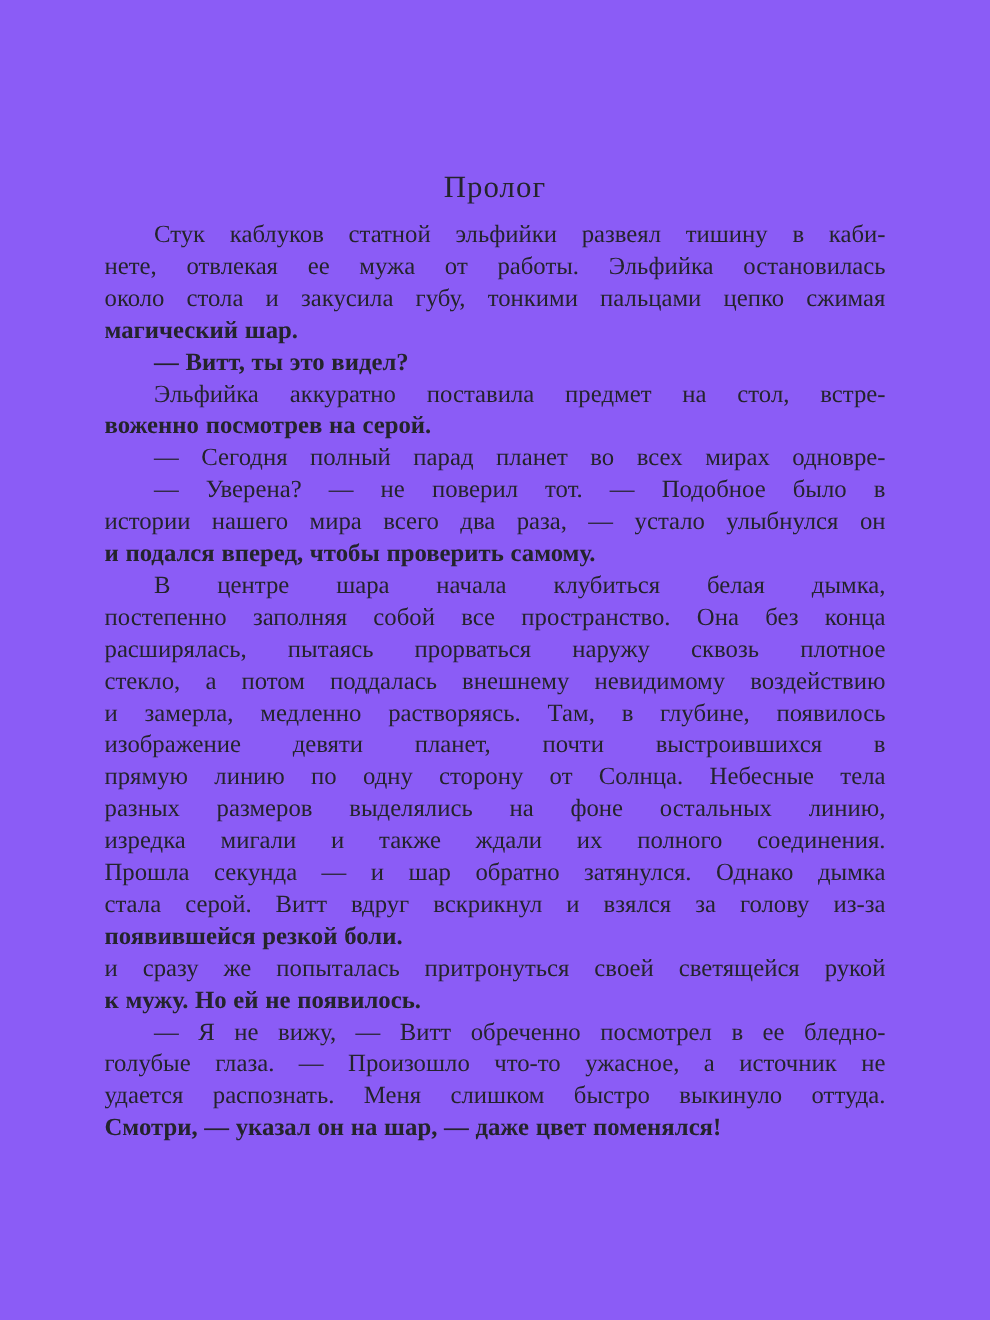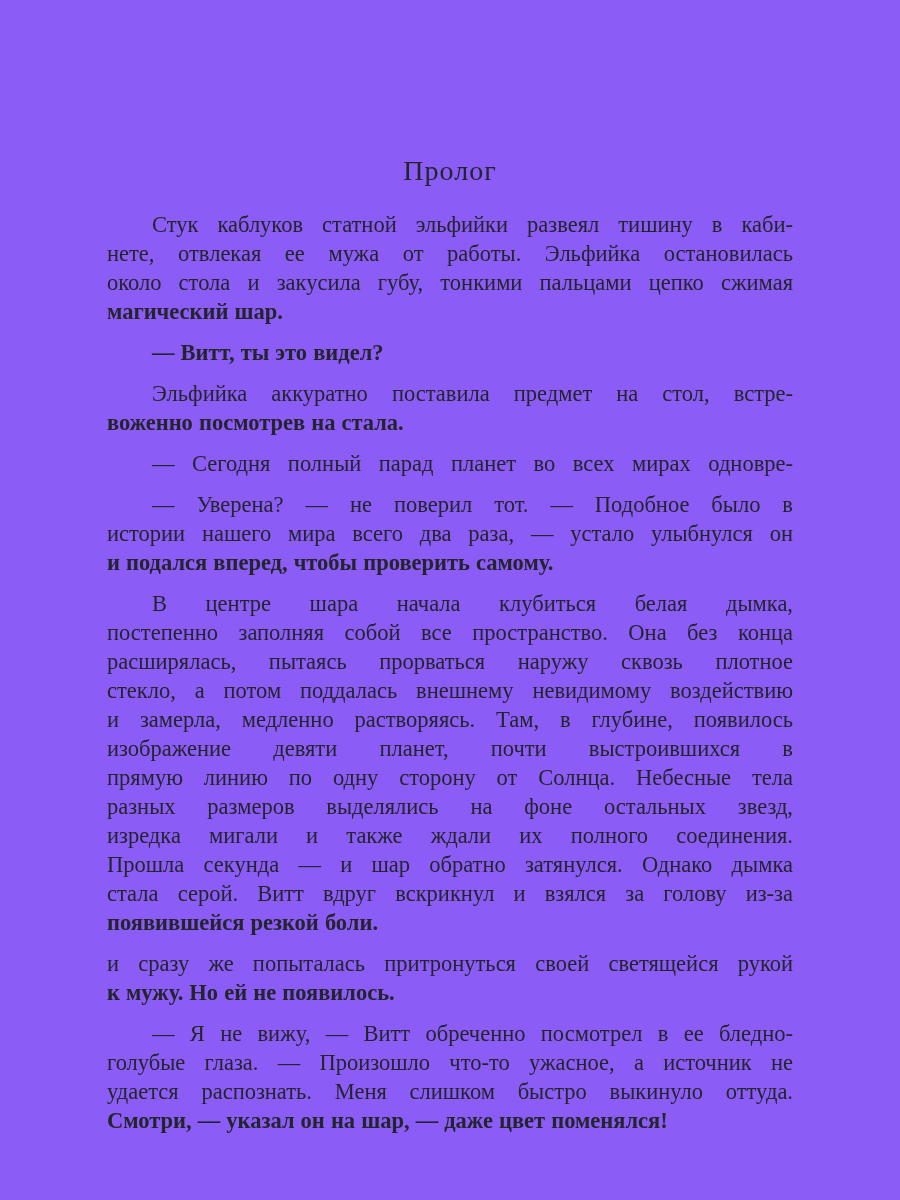--- a/index.html
+++ b/index.html
@@ -27,21 +27,21 @@
     letter-spacing: 1px;
   }
   .body-text {
     position: absolute;
     top: 198px;
     left: 95px;
     width: 710px;
     font-size: 22.5px;
     line-height: 29px;
   }
-  .para { margin: 12px; padding: 0; }
+  .para { margin: 0; padding: 0; }
   .line {
     text-align: justify;
     text-align-last: justify;
     word-spacing: 0.02em;
   }
   .line.first { text-indent: 45px; }
   .line.last { text-align-last: left; font-weight: bold; }
 </style>
 </head>
 <body>
@@ -53,39 +53,39 @@
         <div class="line first">Стук каблуков статной эльфийки развеял тишину в каби-</div>
         <div class="line">нете, отвлекая ее мужа от работы. Эльфийка остановилась</div>
         <div class="line">около стола и закусила губу, тонкими пальцами цепко сжимая</div>
         <div class="line last">магический шар.</div>
       </div>
       <div class="para">
         <div class="line first last">— Витт, ты это видел?</div>
       </div>
       <div class="para">
         <div class="line first">Эльфийка аккуратно поставила предмет на стол, встре-</div>
-        <div class="line last">воженно посмотрев на стала.</div>
+        <div class="line last">воженно посмотрев на серой.</div>
       </div>
       <div class="para">
         <div class="line first">— Сегодня полный парад планет во всех мирах одновре-</div>
       </div>
       <div class="para">
         <div class="line first">— Уверена? — не поверил тот. — Подобное было в</div>
         <div class="line">истории нашего мира всего два раза, — устало улыбнулся он</div>
         <div class="line last">и подался вперед, чтобы проверить самому.</div>
       </div>
       <div class="para">
         <div class="line first">В центре шара начала клубиться белая дымка,</div>
         <div class="line">постепенно заполняя собой все пространство. Она без конца</div>
         <div class="line">расширялась, пытаясь прорваться наружу сквозь плотное</div>
         <div class="line">стекло, а потом поддалась внешнему невидимому воздействию</div>
         <div class="line">и замерла, медленно растворяясь. Там, в глубине, появилось</div>
         <div class="line">изображение девяти планет, почти выстроившихся в</div>
         <div class="line">прямую линию по одну сторону от Солнца. Небесные тела</div>
-        <div class="line">разных размеров выделялись на фоне остальных звезд,</div>
+        <div class="line">разных размеров выделялись на фоне остальных линию,</div>
         <div class="line">изредка мигали и также ждали их полного соединения.</div>
         <div class="line">Прошла секунда — и шар обратно затянулся. Однако дымка</div>
         <div class="line">стала серой. Витт вдруг вскрикнул и взялся за голову из-за</div>
         <div class="line last">появившейся резкой боли.</div>
       </div>
       <div class="para">
         <div class="line">и сразу же попыталась притронуться своей светящейся рукой</div>
         <div class="line last">к мужу. Но ей не появилось.</div>
       </div>
       <div class="para">

